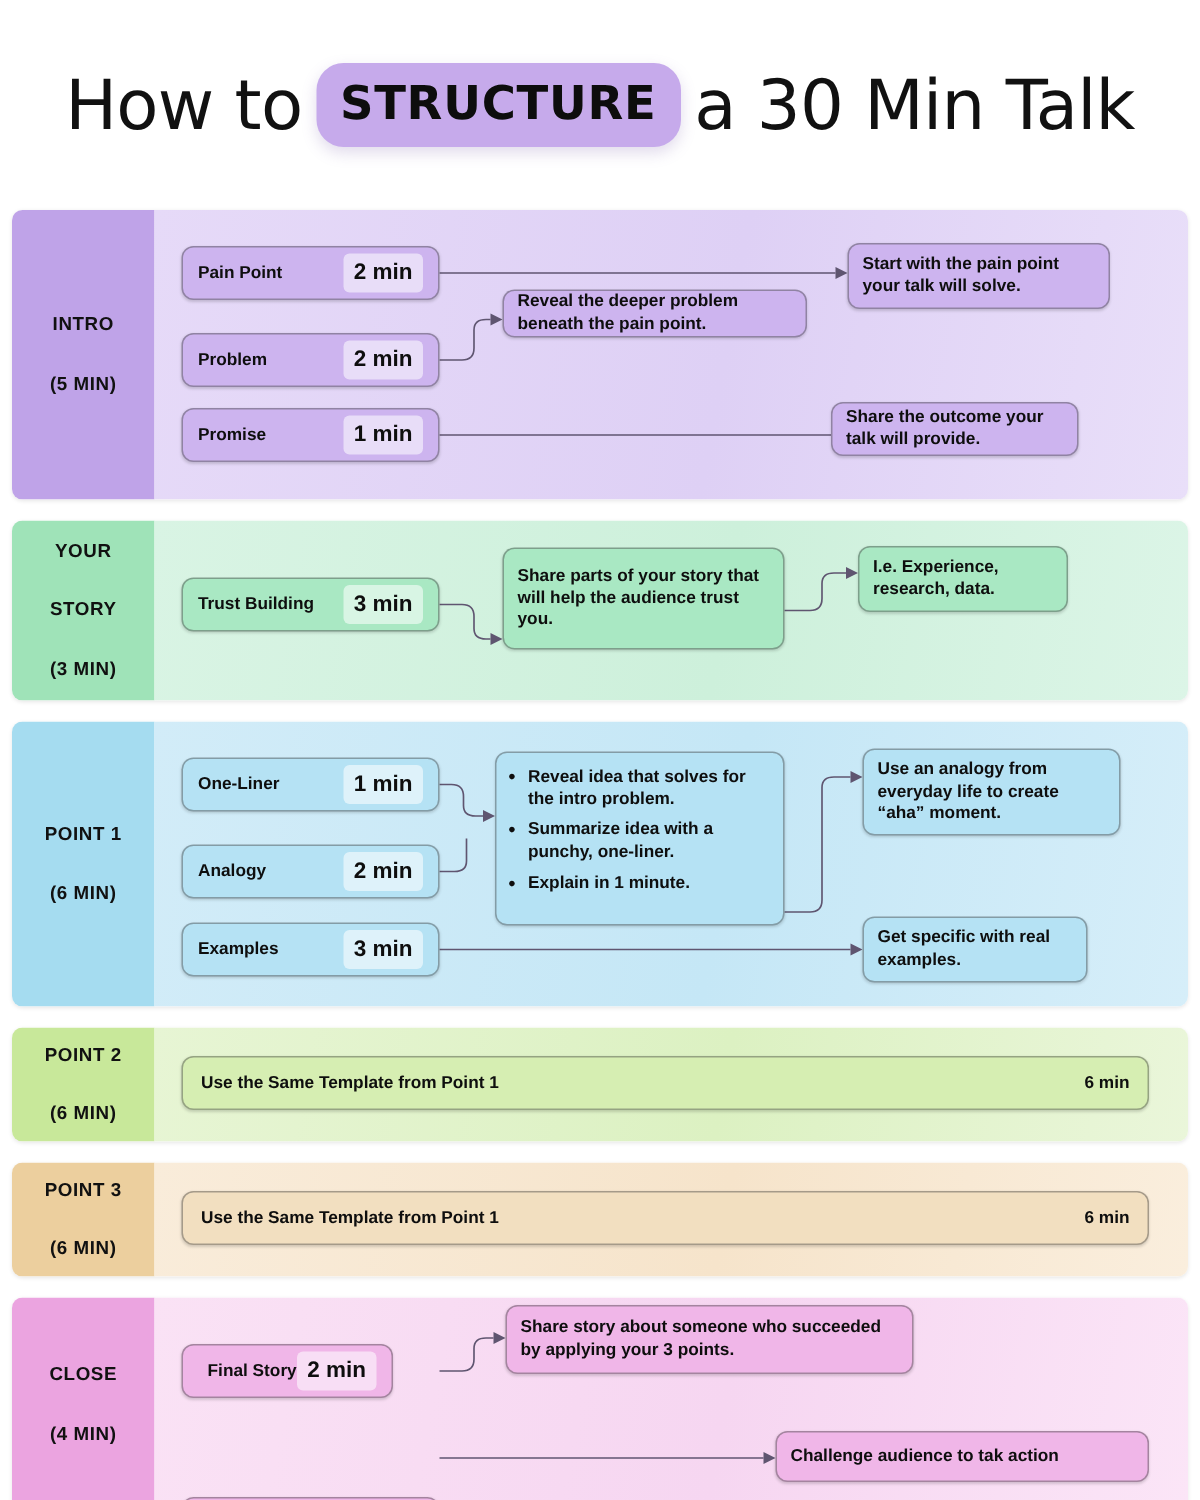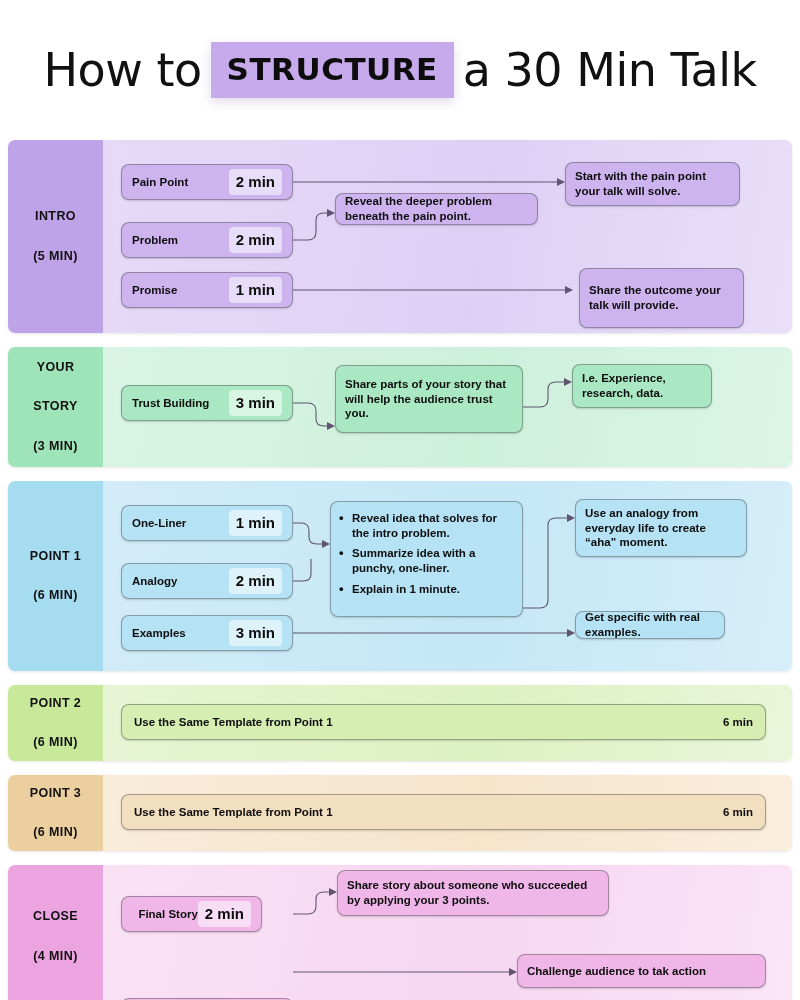--- a/index.html
+++ b/index.html
@@ -22,21 +22,21 @@
     font-size: 46px;
     font-weight: 400;
     color: #111111;
     letter-spacing: -0.5px;
     white-space: pre;
     font-family: "DejaVu Sans", sans-serif;
   }
   #title-highlight {
     display: inline-block;
     background: #c6aaeb;
-    border-radius: 0;
+    border-radius: 18px;
     padding: 9px 16px 11px 16px;
     margin: 0 9px;
     box-shadow: 0 4px 10px rgba(120,90,170,0.22);
   }
   #title-highlight .title-hl-text {
     font-family: "DejaVu Sans", sans-serif;
     font-size: 31px;
     font-weight: 700;
     letter-spacing: 0.5px;
     color: #0d0d0d;
@@ -175,21 +175,21 @@
         <span class="t-time">1 min</span>
       </div>
 
       <div class="nodebox descbox" style="left:232px; top:53px; width:203px; height:32px; background:#cdb4ef;">
         <span class="d-text">Reveal the deeper problem beneath the pain point.</span>
       </div>
 
       <div class="nodebox descbox" style="left:462px; top:22px; width:175px; height:44px; background:#cdb4ef;">
         <span class="d-text">Start with the pain point your talk will solve.</span>
       </div>
-      <div class="nodebox descbox" style="left:476px; top:128px; width:165px; height:60px; background:#cdb4ef;">
+      <div class="nodebox descbox" style="left:451px; top:128px; width:165px; height:36px; background:#cdb4ef;">
         <span class="d-text">Share the outcome your talk will provide.</span>
       </div>
     </div>
   </div>
 
   <div class="section" style="height:120px;">
     <div class="band" style="background:#9fe3b8;">
       <span>YOUR</span>
       <span>STORY</span>
       <span>(3 MIN)</span>
@@ -256,21 +256,21 @@
         <ul>
           <li>Reveal idea that solves for the intro problem.</li>
           <li>Summarize idea with a punchy, one-liner.</li>
           <li>Explain in 1 minute.</li>
         </ul>
       </div>
 
       <div class="nodebox descbox" style="left:472px; top:18px; width:172px; height:58px; background:#b5e2f4;">
         <span class="d-text">Use an analogy from everyday life to create “aha” moment.</span>
       </div>
-      <div class="nodebox descbox" style="left:472px; top:130px; width:150px; height:28px; background:#b5e2f4;">
+      <div class="nodebox descbox" style="left:472px; top:130px; width:150px; height:44px; background:#b5e2f4;">
         <span class="d-text">Get specific with real examples.</span>
       </div>
     </div>
   </div>
 
   <div class="section" style="height:76px;">
     <div class="band" style="background:#c8e89a;">
       <span>POINT 2</span>
       <span>(6 MIN)</span>
     </div>

